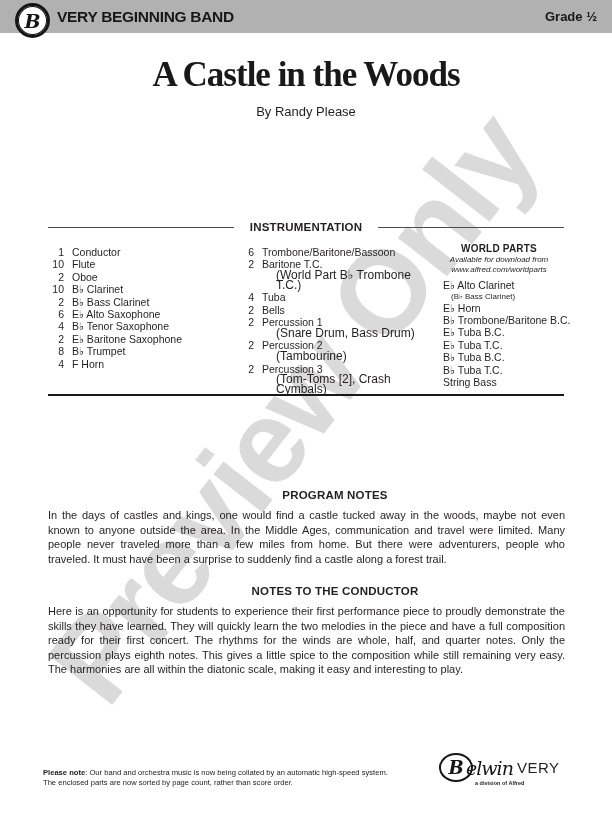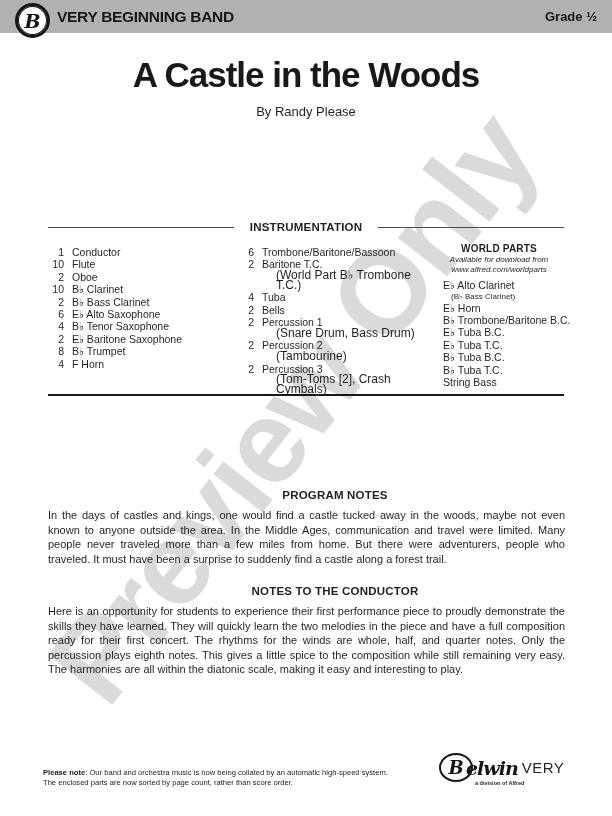--- a/index.html
+++ b/index.html
@@ -24,21 +24,21 @@
     position:absolute;left:15px;top:3px;width:29px;height:29px;border-radius:50%;
     background:#fff;border:3px solid #151515;box-shadow:inset 0 0 0 1px #151515;
     display:flex;align-items:center;justify-content:center;
     font-family:"DejaVu Serif",serif;font-style:italic;font-weight:bold;
     font-size:19px;color:#151515;
   }
   .series-title{margin-left:57px;font-weight:bold;font-size:15.5px;letter-spacing:-0.3px;color:#171717;}
   .grade{margin-left:auto;margin-right:15px;font-size:13px;font-weight:600;color:#171717;}
   
   .title{position:absolute;top:55px;left:0;width:100%;text-align:center;
-    font-size:35px;font-weight:bold;letter-spacing:-1px;color:#191919;}
+    font-size:35px;font-weight:bold;letter-spacing:-1px;color:#191919;font-family:Liberation Serif, serif;}
   .byline{position:absolute;top:104px;left:0;width:100%;text-align:center;font-size:13px;}
   
   .instr-header{position:absolute;top:221px;left:48px;width:516px;display:flex;align-items:center;gap:16px;}
   .instr-line{flex:1;height:1px;background:#4d4d4d;}
   .instr-label{font-weight:bold;font-size:11.5px;letter-spacing:0.2px;}
   .col{position:absolute;font-size:10.5px;line-height:12.4px;}
   .col1{top:246px;left:46px;width:175px;}
   .col2{top:246px;left:236px;width:180px;}
   .col3{top:243px;left:420px;width:158px;}
   .row{display:flex;}
@@ -61,21 +61,21 @@
   .footer-note{position:absolute;left:43px;top:768px;font-size:7.6px;line-height:10px;color:#222;}
   .belwin{position:absolute;right:38px;top:753px;width:135px;height:34px;}
   .belwin-row{display:flex;align-items:center;}
   .belwin-badge{
     width:30px;height:25px;border:2.5px solid #151515;border-radius:50%;
     display:flex;align-items:center;justify-content:center;flex:none;
     font-family:"DejaVu Serif",serif;font-style:italic;font-weight:bold;font-size:18px;color:#151515;
     background:#fff;
   }
   .belwin-script{
-    font-family:"DejaVu Serif",serif;font-style:italic;font-weight:bold;
+    font-family:"DejaVu Serif",serif;font-style:italic;font-weight:normal;
     font-size:19px;letter-spacing:-1px;margin-left:-7px;color:#151515;
   }
   .belwin-band{font-size:15px;margin-left:4px;letter-spacing:0.5px;color:#252525;}
   .belwin-tagline{position:absolute;left:36px;top:27px;font-size:5.5px;font-weight:bold;color:#252525;}
 </style>
 </head>
 <body>
 
 <div class="watermark">Preview Only</div>
 

